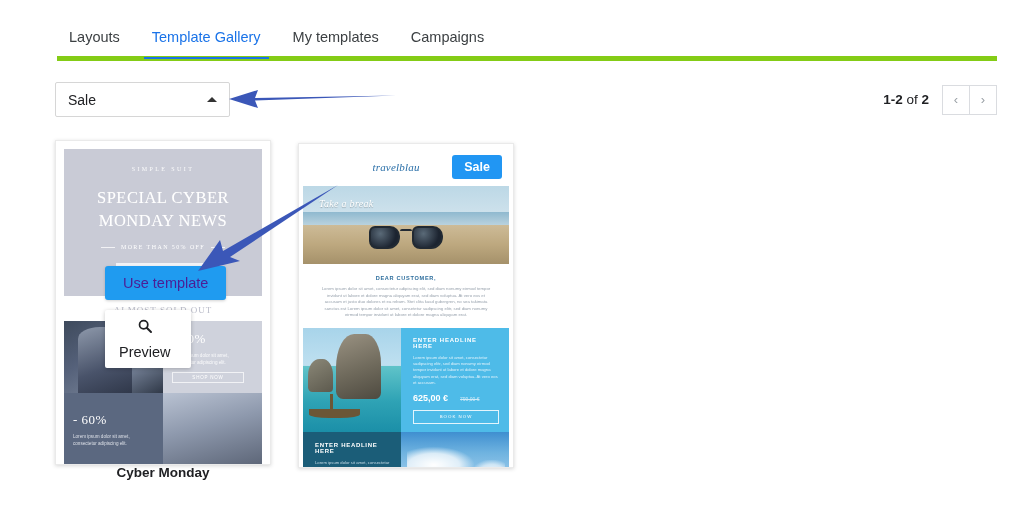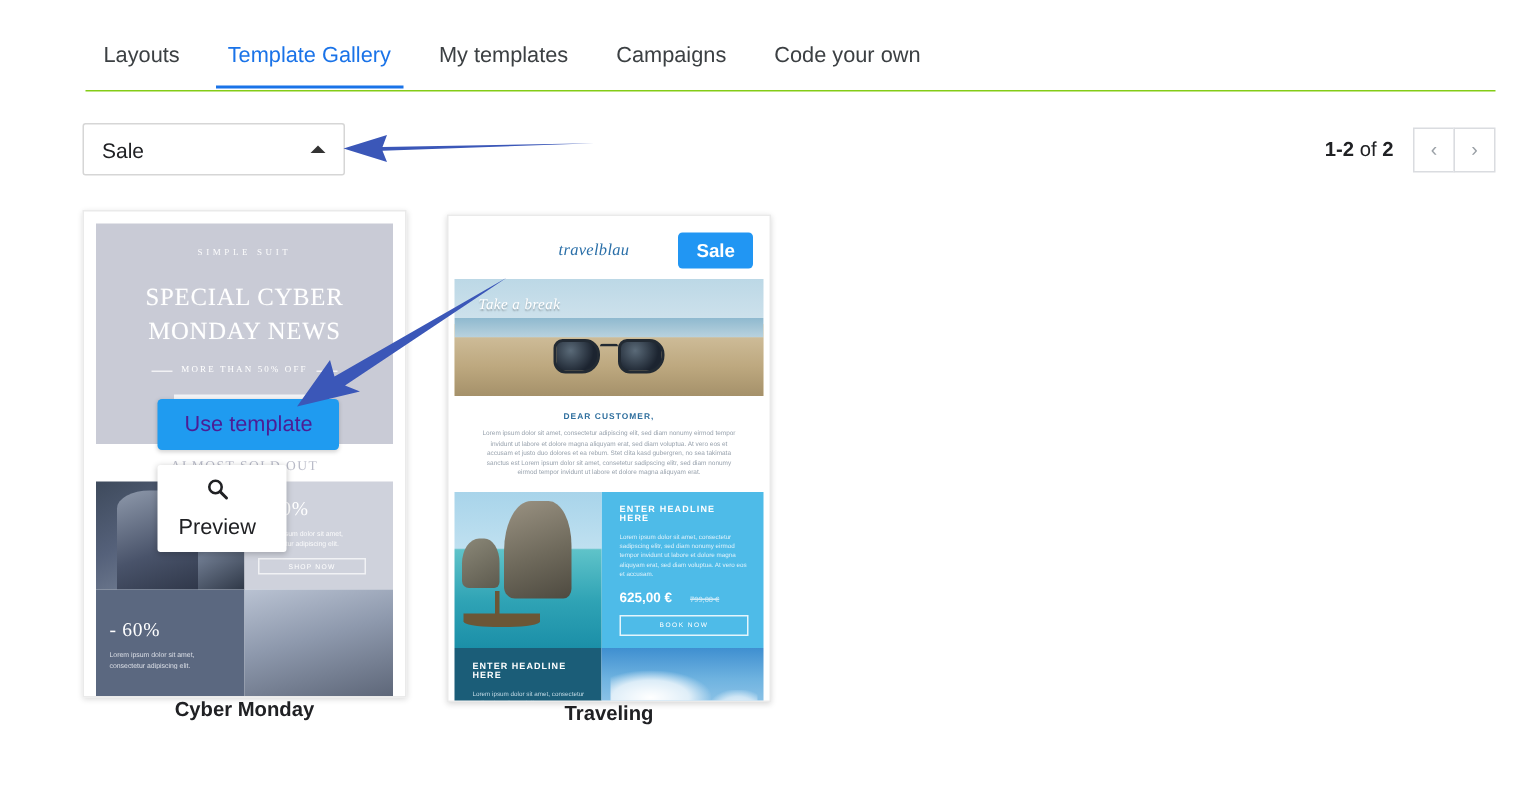--- a/index.html
+++ b/index.html
@@ -9,21 +9,21 @@
     background: #ffffff;
     font-family: "Liberation Sans", sans-serif;
     color: #202124;
     overflow: hidden;
     position: relative;
   }
 
   
   .tabbar {
     position: absolute; left: 57px; top: 28px; width: 940px; height: 33px;
-    border-bottom: 1px solid #84cc16;
+    border-bottom: 5px solid #84cc16;
     display: flex; align-items: flex-start; gap: 0;
   }
   .tab {
     font-size: 14.5px; color: #3c4043;
     padding: 0 16px 12px 16px;
     cursor: pointer; white-space: nowrap;
     line-height: 18px;
     position: relative;
   }
   .tab:first-child { padding-left: 12px; }
@@ -307,21 +307,20 @@
   .anno-2 { left: 196px; top: 183px; }
 </style>
 </head>
 <body>
 
 <div class="tabbar">
   <div class="tab">Layouts</div>
   <div class="tab active">Template Gallery</div>
   <div class="tab">My templates</div>
   <div class="tab">Campaigns</div>
-  <div class="tab">Code your own</div>
 </div>
 
 <div class="filterrow">
   <div class="select">
     <span class="val">Sale</span>
     <span class="caret-up"></span>
   </div>
 
   <div class="pager">
     <div class="pagecount">
@@ -409,21 +408,20 @@
           <div class="tv-teal">
             <div class="h">ENTER HEADLINE HERE</div>
             <div class="b">Lorem ipsum dolor sit amet, consectetur sadipscing elitr, sed diam nonumy eirmod.</div>
           </div>
           <div class="tv-sky">
             
           </div>
         </div>
       </div>
     </div>
-    <div class="card-title">Traveling</div>
   </div>
 
 </div>
 
 <div class="use-template">Use template</div>
 
 <div class="preview-btn">
   <svg class="mag" viewBox="0 0 24 24">
     <circle cx="10" cy="10" r="6.2" fill="none" stroke="#202124" stroke-width="2.6"></circle>
     <line x1="14.6" y1="14.6" x2="21" y2="21" stroke="#202124" stroke-width="3" stroke-linecap="round"></line>

